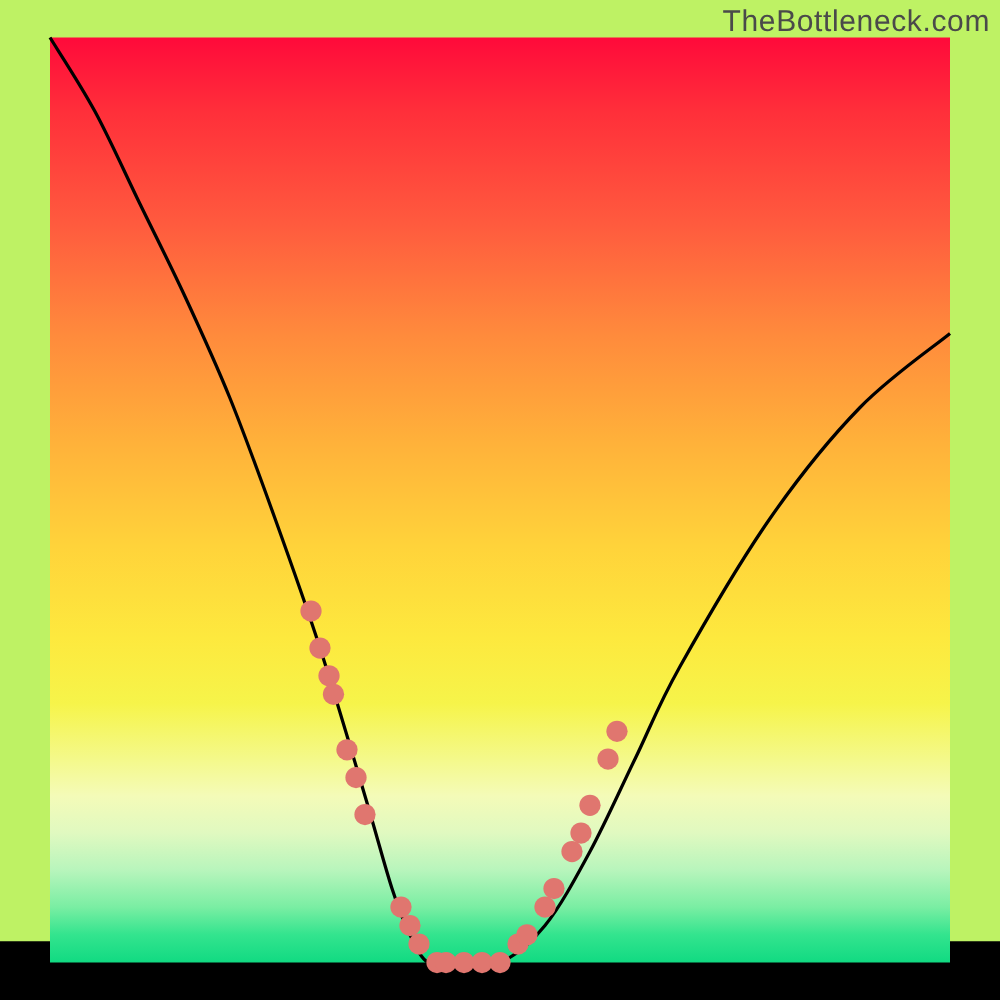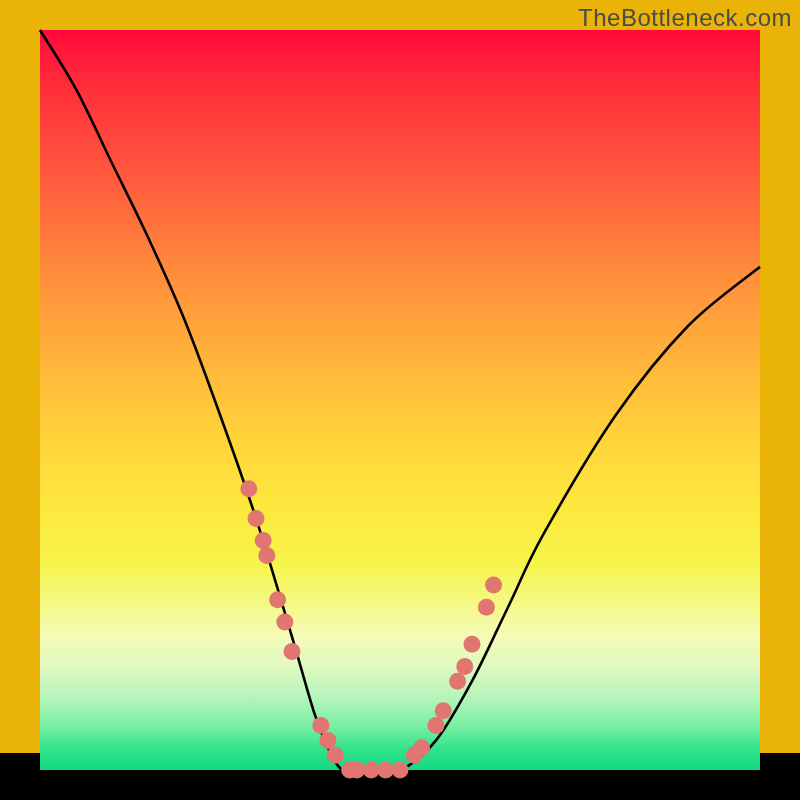--- a/index.html
+++ b/index.html
@@ -8,21 +8,21 @@
     width: 800px;
     height: 800px;
     background: #000;
     font-family: Arial, Helvetica, sans-serif;
     overflow: hidden;
   }
   .frame {
     position: relative;
     width: 800px;
     height: 753px;
-    background: #eab308;
+    background: #bef264;
   }
   .plot-area {
     position: absolute;
     left: 40px;
     top: 30px;
     width: 720px;
     height: 740px;
     background: linear-gradient(to bottom,
       #ff0a3a 0%,
       #ff2f3a 8%,

